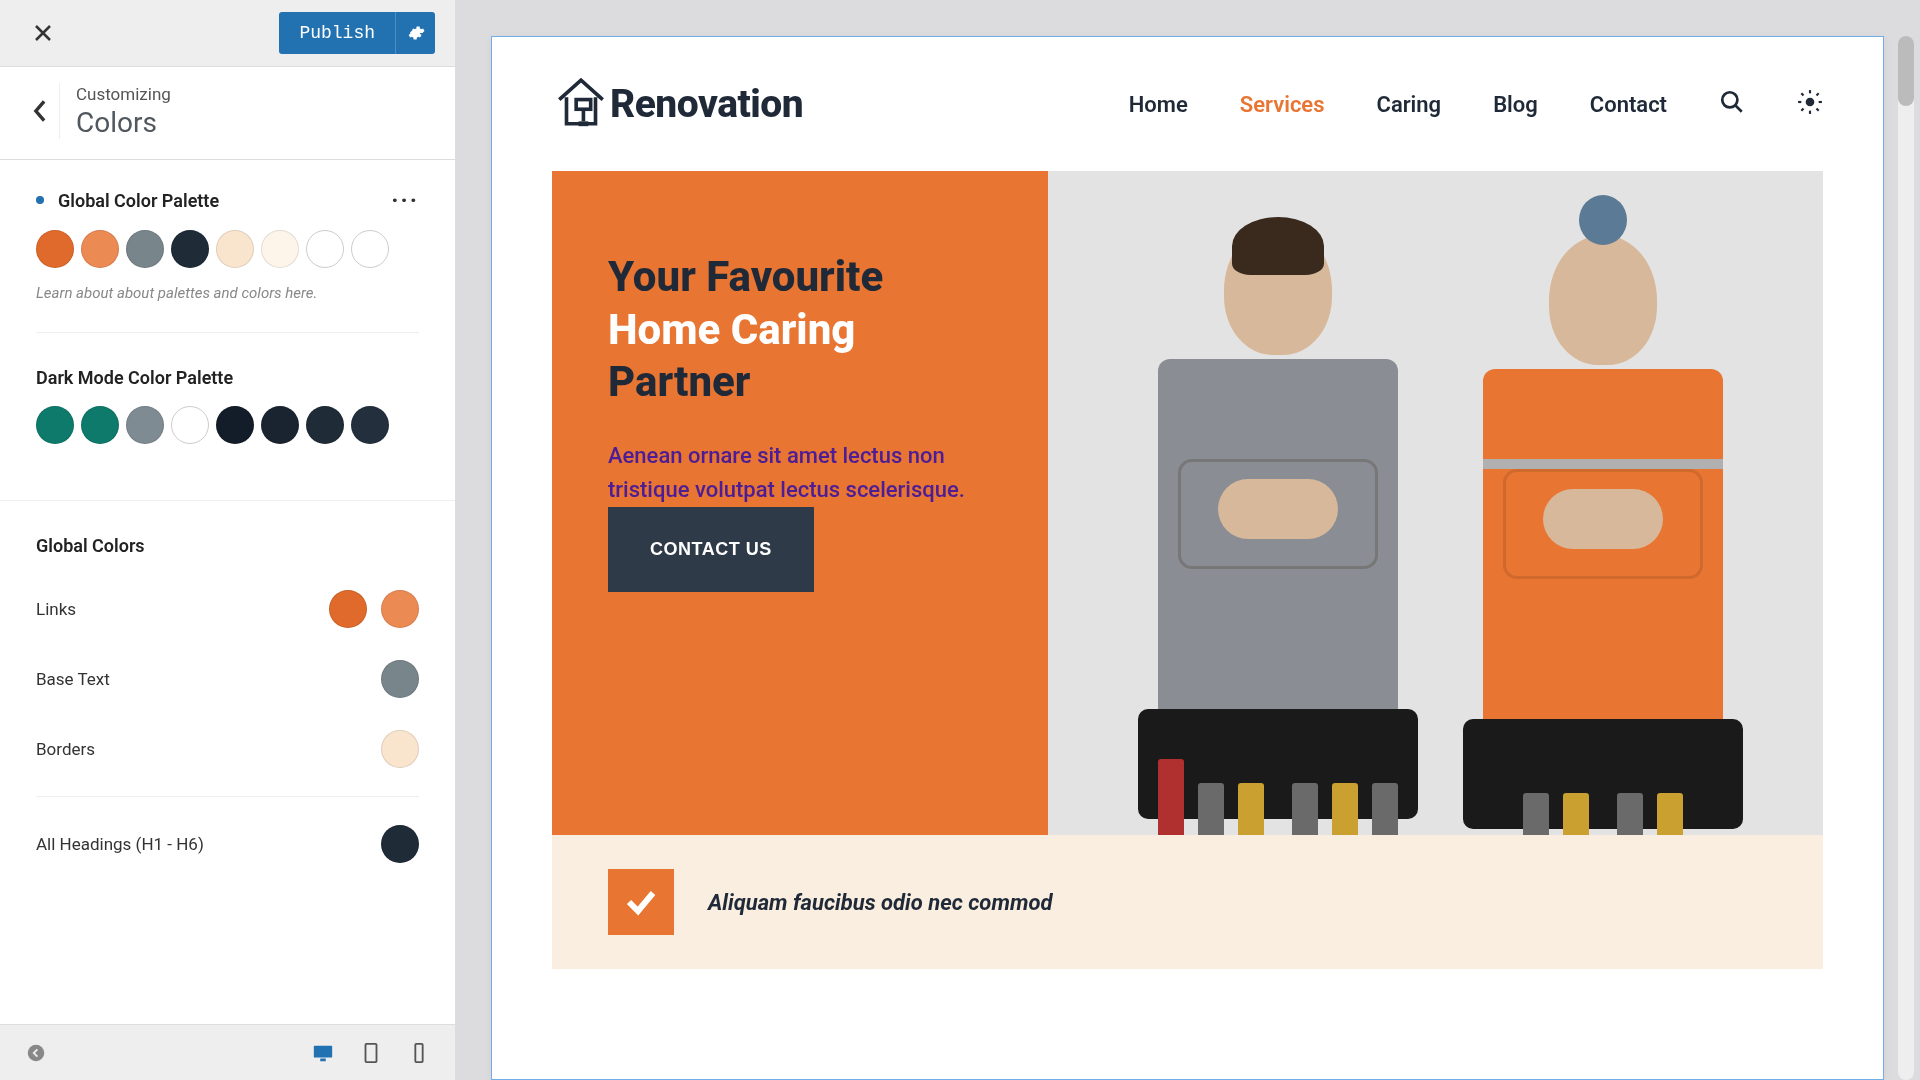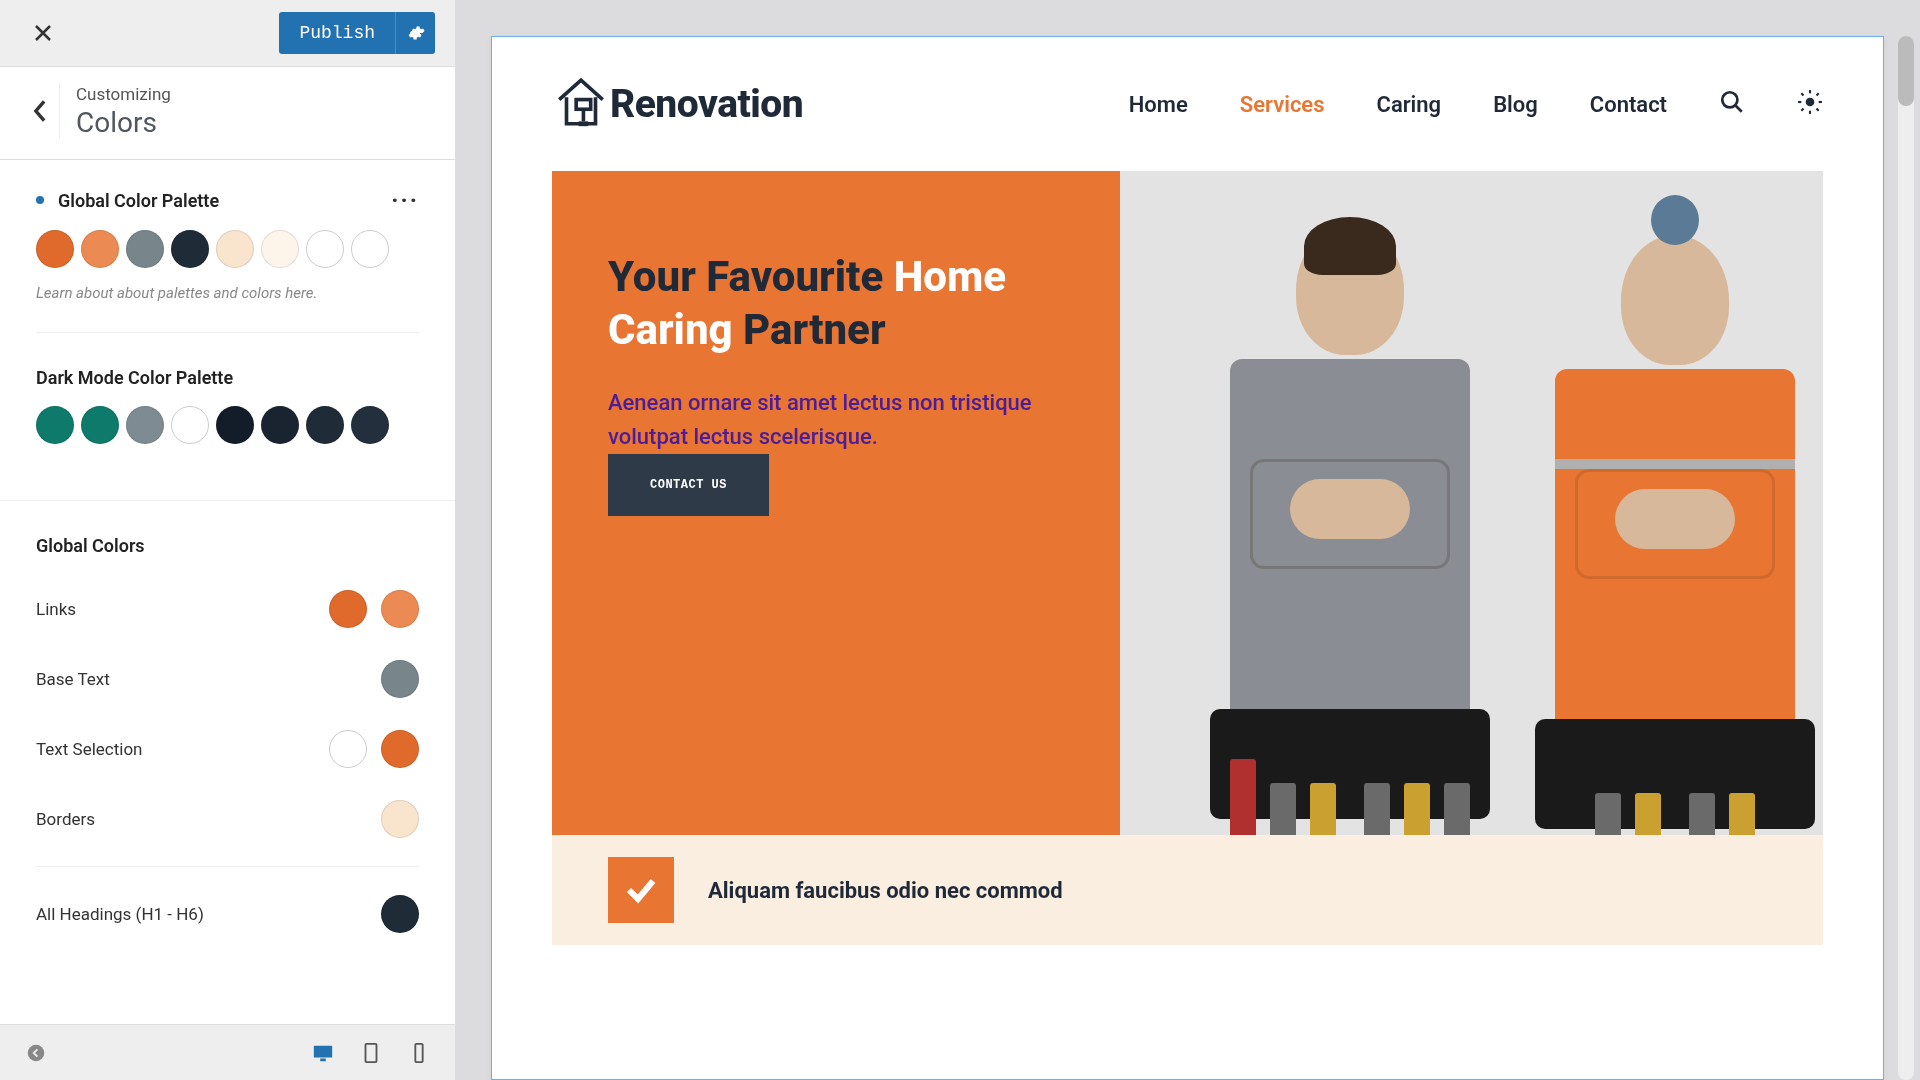--- a/index.html
+++ b/index.html
@@ -60,25 +60,25 @@
 .logo-icon svg { width: 58px; height: 58px; }
 .logo-text { font-size: 39px; font-weight: 800; color: #1f2937; letter-spacing: -0.5px; }
 .nav { display: flex; align-items: center; gap: 52px; }
 .nav-link { font-size: 22px; font-weight: 600; color: #1f2937; cursor: pointer; }
 .nav-link.active { color: #e87532; }
 .nav-icon { cursor: pointer; }
 .nav-icon svg { width: 26px; height: 26px; }
 
 .hero-wrap { padding: 0 60px; }
 .hero { display: flex; }
-.hero-left { background: #e87532; width: 568px; padding: 80px 56px 60px; display: flex; flex-direction: column; }
+.hero-left { background: #e87532; width: 496px; padding: 80px 56px 60px; display: flex; flex-direction: column; }
 .hero-title { font-size: 42px; font-weight: 800; color: #1f2937; line-height: 1.25; margin-bottom: 30px; }
 .hero-title .white { color: #fff; }
 .hero-desc { font-size: 22px; color: #4c1d95; line-height: 1.55; font-weight: 500; }
-.hero-btn { background: #2e3a48; color: #fff; border: none; padding: 24px 42px; font-size: 12px; font-weight: 700; letter-spacing: 0.5px; cursor: pointer; align-self: flex-start; font-family: Liberation Mono, monospace; }
+.hero-btn { background: #2e3a48; color: #fff; border: none; padding: 32px 42px; font-size: 18px; font-weight: 700; letter-spacing: 0.5px; cursor: pointer; align-self: flex-start; }
 
 .hero-right { flex: 1; background: #e3e3e3; min-height: 664px; position: relative; overflow: hidden; }
 .person { position: absolute; bottom: 0; }
 .person.p1 { left: 40px; width: 380px; height: 610px; }
 .person.p2 { left: 400px; width: 310px; height: 600px; }
 .p-head { width: 108px; height: 130px; background: #d8b89a; border-radius: 50% 50% 45% 45%; margin: 0 auto 4px; position: relative; }
 .p-hair { position: absolute; top: -8px; left: 8px; right: 8px; height: 58px; background: #3a2a1d; border-radius: 50% 50% 20% 20%; }
 .p-hair.bun { top: -40px; left: 30px; right: 30px; height: 50px; border-radius: 50%; background: #5a7a95; }
 .p-body { width: 240px; height: 360px; margin: 0 auto; border-radius: 12px 12px 0 0; position: relative; }
 .p-body.b1 { background: #8a8d94; }
@@ -90,21 +90,21 @@
 .p-stripe { position: absolute; top: 90px; left: 0; right: 0; height: 10px; background: #b0b0b0; }
 .p-belt { width: 280px; height: 110px; background: #1a1a1a; margin: -10px auto 0; border-radius: 10px; position: relative; }
 .p-tool { position: absolute; width: 26px; height: 66px; background: #6a6a6a; bottom: -30px; border-radius: 3px; }
 .p-tool.t1 { left: 20px; background: #b03030; height: 90px; }
 .p-tool.t2 { left: 60px; }
 .p-tool.t3 { left: 100px; background: #caa030; }
 .p-tool.t4 { right: 100px; }
 .p-tool.t5 { right: 60px; background: #caa030; }
 .p-tool.t6 { right: 20px; }
 
-.info-bar { background: #faeee0; padding: 22px 56px; display: flex; align-items: center; gap: 34px; }
+.info-bar { background: #faeee0; padding: 34px 56px; display: flex; align-items: center; gap: 34px; font-style: italic; }
 .check-box { width: 66px; height: 66px; background: #e87532; display: flex; align-items: center; justify-content: center; }
 .check-box svg { width: 36px; height: 36px; stroke: #fff; stroke-width: 4; fill: none; }
 .info-text { font-size: 22px; font-weight: 700; color: #1f2937; }
 
 .preview-scroll { position: absolute; right: 6px; top: 36px; bottom: 0; width: 16px; background: #eee; border-radius: 8px; }
 .preview-scroll-thumb { width: 100%; height: 70px; background: #bbb; border-radius: 8px; }
 </style>
 </head>
 <body>
 
@@ -183,27 +183,20 @@
             <div class="color-row-label">Links</div>
             <div class="color-pair">
               <div class="swatch" style="background: rgb(224, 106, 43);"></div>
               <div class="swatch" style="background: rgb(236, 138, 84);"></div>
             </div>
           </div>
           <div class="color-row">
             <div class="color-row-label">Base Text</div>
             <div class="color-pair">
               <div class="swatch" style="background: rgb(120, 133, 139);"></div>
-            </div>
-          </div>
-          <div class="color-row">
-            <div class="color-row-label">Text Selection</div>
-            <div class="color-pair">
-              <div class="swatch bordered" style="background: rgb(255, 255, 255);"></div>
-              <div class="swatch" style="background: rgb(224, 106, 43);"></div>
             </div>
           </div>
           <div class="color-row">
             <div class="color-row-label">Borders</div>
             <div class="color-pair">
               <div class="swatch" style="background: rgb(249, 228, 205);"></div>
             </div>
           </div>
           <div class="divider" style="margin: 12px 0px;"></div>
           <div class="color-row">

